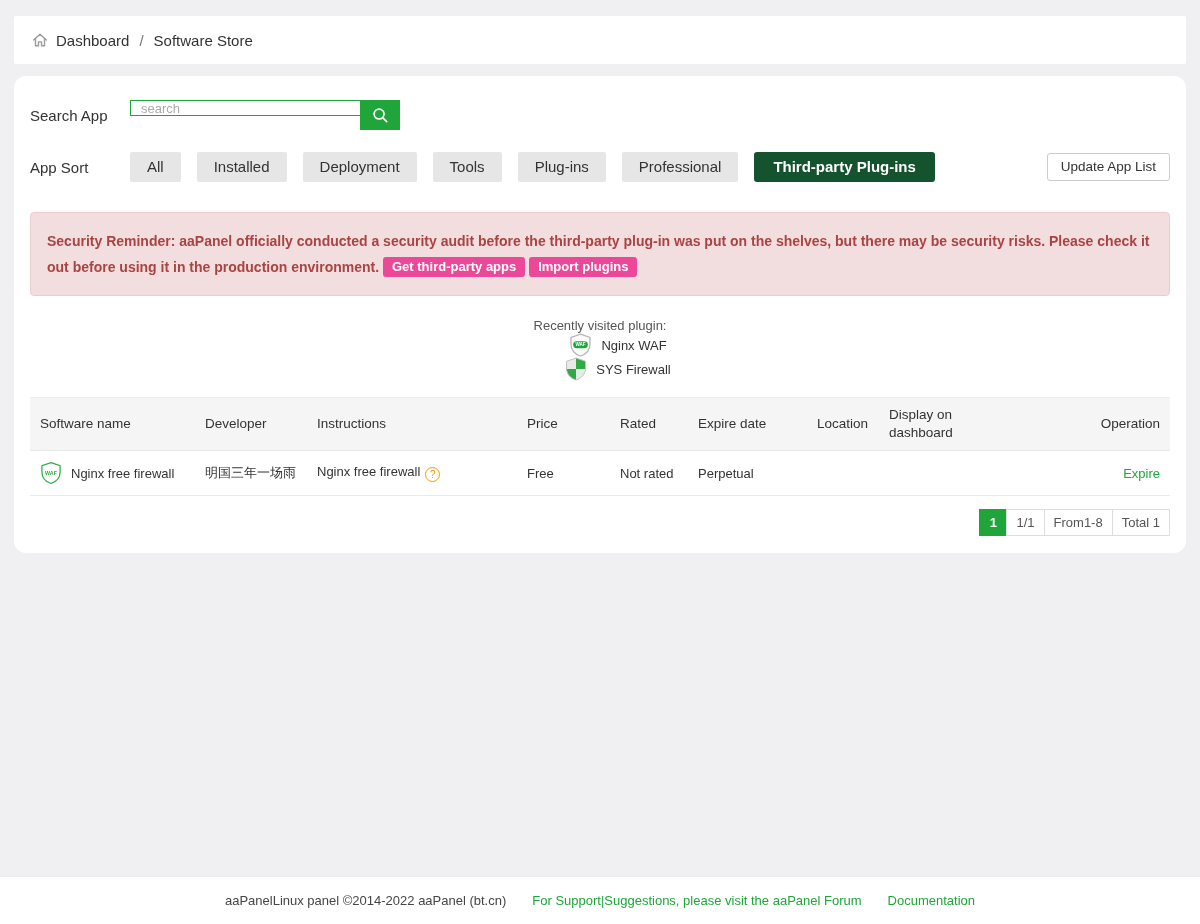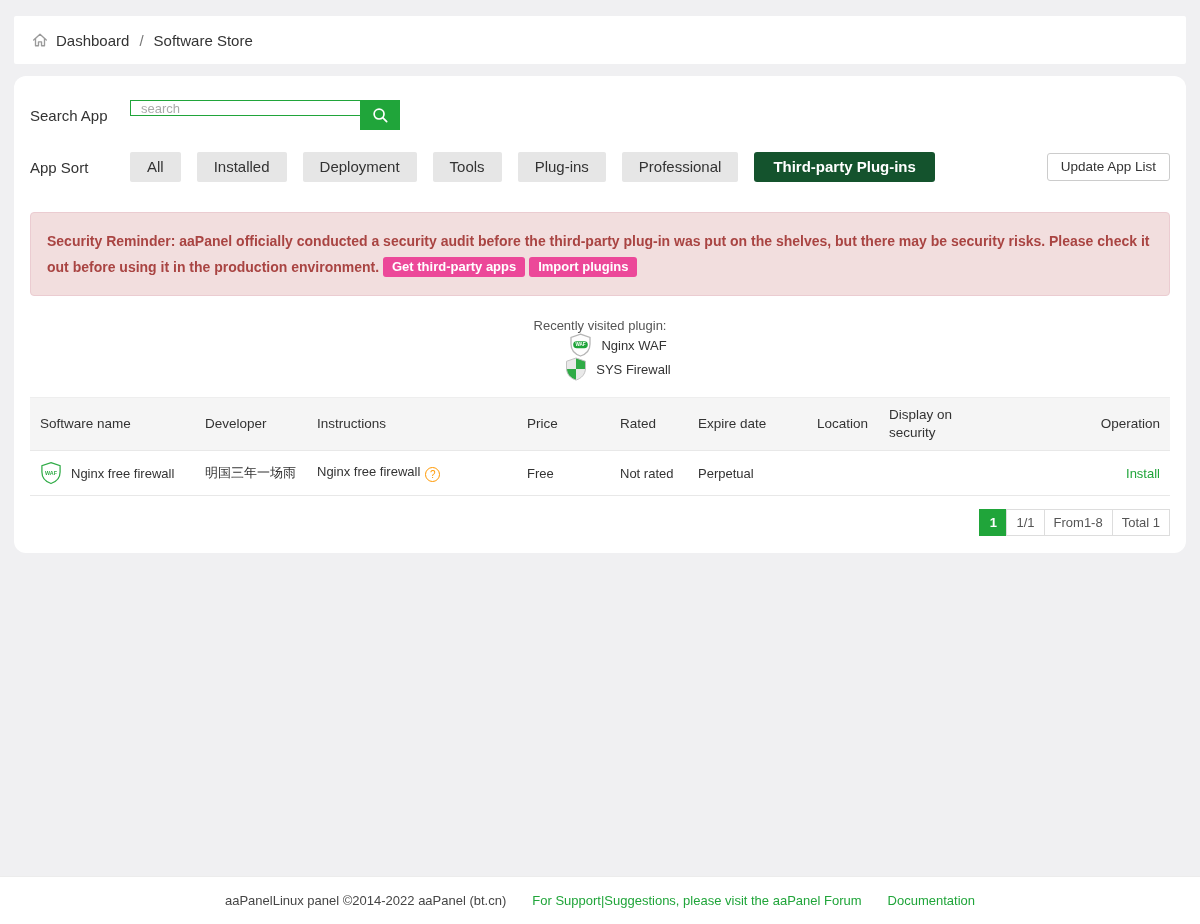--- a/index.html
+++ b/index.html
@@ -212,21 +212,21 @@
     </colgroup>
     <thead>
       <tr>
         <th>Software name</th>
         <th>Developer</th>
         <th>Instructions</th>
         <th>Price</th>
         <th>Rated</th>
         <th>Expire date</th>
         <th>Location</th>
-        <th>Display on security</th>
+        <th>Display on dashboard</th>
         <th class="op">Operation</th>
       </tr>
     </thead>
     <tbody>
       <tr>
         <td>
           <span class="cell-flex">
             <span class="wic">
               <svg width="22" height="24" viewBox="0 0 23 24" fill="none">
                 <path d="M11.5 1.2 L21 4.4 V11 C21 17.2 17 21.2 11.5 23 C6 21.2 2 17.2 2 11 V4.4 Z" stroke="#2fab46" stroke-width="1.3" fill="#fff"></path>
@@ -238,21 +238,21 @@
         </td>
         <td class="gray-text">明国三年一场雨</td>
         <td>
           <span>Nginx free firewall</span><span class="q-ic">?</span>
         </td>
         <td class="gray-text">Free</td>
         <td class="green-text">Not rated</td>
         <td class="gray-text">Perpetual</td>
         <td></td>
         <td></td>
-        <td class="op"><span class="install-link">Install</span></td>
+        <td class="op"><span class="install-link">Expire</span></td>
       </tr>
     </tbody>
   </table>
 
   <div class="pager">
     <span class="pg cur">1</span>
     <span class="pg">1/1</span>
     <span class="pg">From1-8</span>
     <span class="pg">Total 1</span>
   </div>

